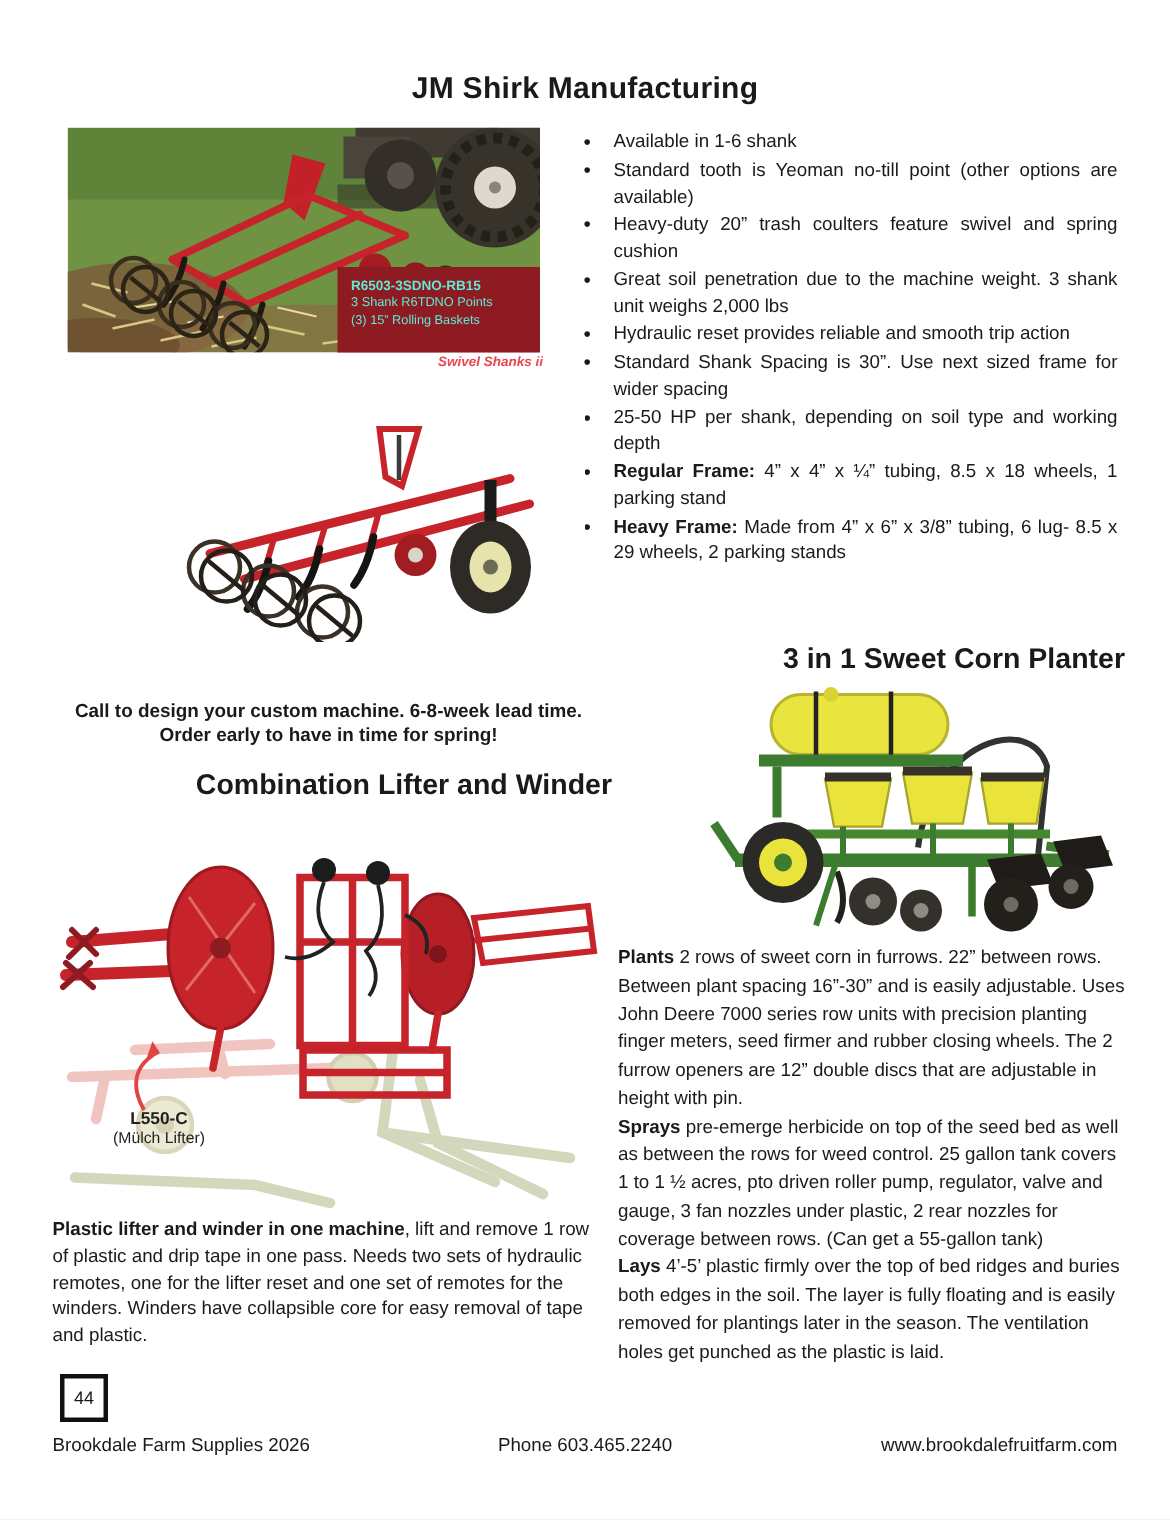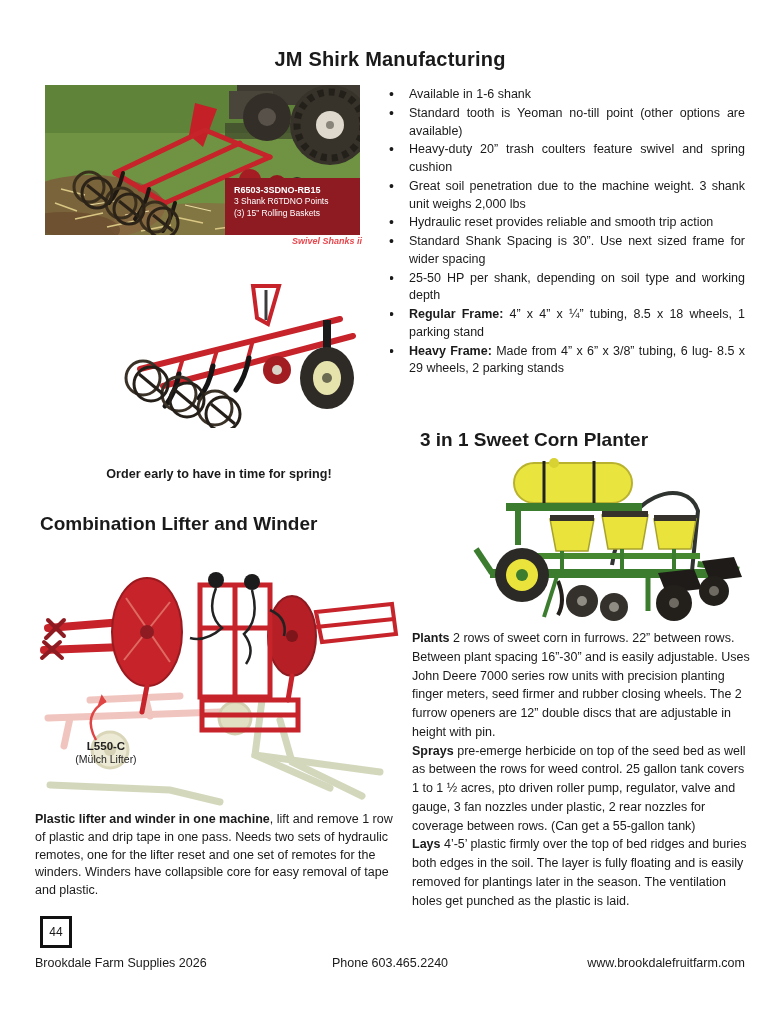--- a/index.html
+++ b/index.html
@@ -2,31 +2,31 @@
 <html><head>
 <meta charset="utf-8">
 <style>
   html,body{margin:0;padding:0;background:#e8e8e8;}
   .page{
     position:relative;width:780px;height:1013px;margin:0 auto;background:#ffffff;
     font-family:"Liberation Sans","DejaVu Sans",sans-serif;color:#1a1a1a;overflow:hidden;
   }
   .abs{position:absolute;}
   .page-title{top:48px;left:0;width:780px;text-align:center;font-size:20px;font-weight:bold;letter-spacing:.2px;}
-  .sec-heading{font-size:19px;font-weight:bold;text-align:left;}
+  .sec-heading{font-size:19px;font-weight:bold;text-align:right;}
   .lw-heading{top:513px;left:40px;width:368px;}
   .cp-heading{top:429px;left:420px;width:330px;}
 
   
   .photo{overflow:hidden;}
   .photo svg{display:block;}
 
   
   .photo-label{
-    left:225px;top:178px;width:135px;height:57px;background:#8e1b22;color:#ffffff;
+    left:225px;top:178px;width:135px;height:57px;background:#8e1b22;color:#5eead4;
     padding:6px 0 0 9px;box-sizing:border-box;line-height:1.35;
   }
   .photo-label .model{font-size:9px;font-weight:bold;display:block;}
   .photo-label .spec{font-size:8.5px;display:block;}
   .photo-caption{left:240px;top:236px;width:122px;text-align:right;color:#e8474d;font-style:italic;font-size:9px;font-weight:bold;}
 
   
   .bullets{top:86px;left:383px;width:362px;margin:0;padding:0;list-style:none;}
   .bullets li{
     position:relative;padding-left:26px;font-size:12.5px;line-height:1.42;text-align:justify;
@@ -182,20 +182,21 @@
       <circle cx="172" cy="104" r="14" fill="#a11d22"></circle>
       <circle cx="172" cy="104" r="5" fill="#d8d4c8"></circle>
       <rect x="218" y="54" width="8" height="30" fill="#1a1a1a"></rect>
       <ellipse cx="222" cy="112" rx="27" ry="31" fill="#2e2a25"></ellipse>
       <ellipse cx="222" cy="112" rx="14" ry="17" fill="#e7e3ad"></ellipse>
       <circle cx="222" cy="112" r="5" fill="#6b6b52"></circle>
     </svg>
   </div>
 
   <div class="abs custom-note">
+    <div>Call to design your custom machine. 6-8-week lead time.</div>
     <div>Order early to have in time for spring!</div>
   </div>
 
   <div class="abs sec-heading lw-heading">Combination Lifter and Winder</div>
 
   <div class="abs small-label wrapper-label">
     <b>W221-2</b><span> (Plastic Wrapper)</span>
   </div>
   <svg class="abs" style="left:116px;top:556px;" width="52" height="34">
     <path d="M50,6 C30,1 13,8 8,24" fill="none" stroke="#e04545" stroke-width="2.5"></path>

